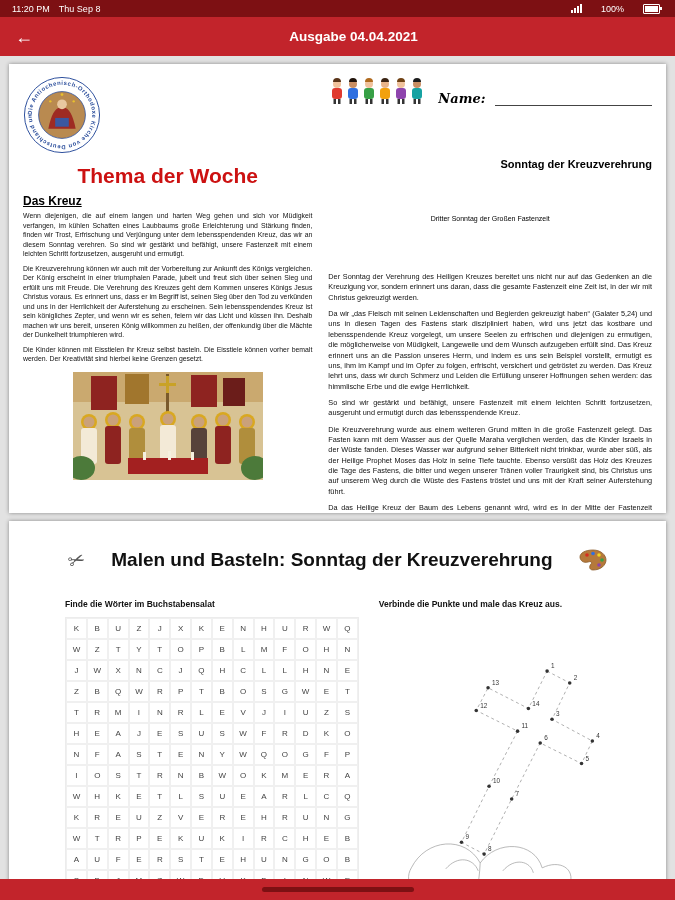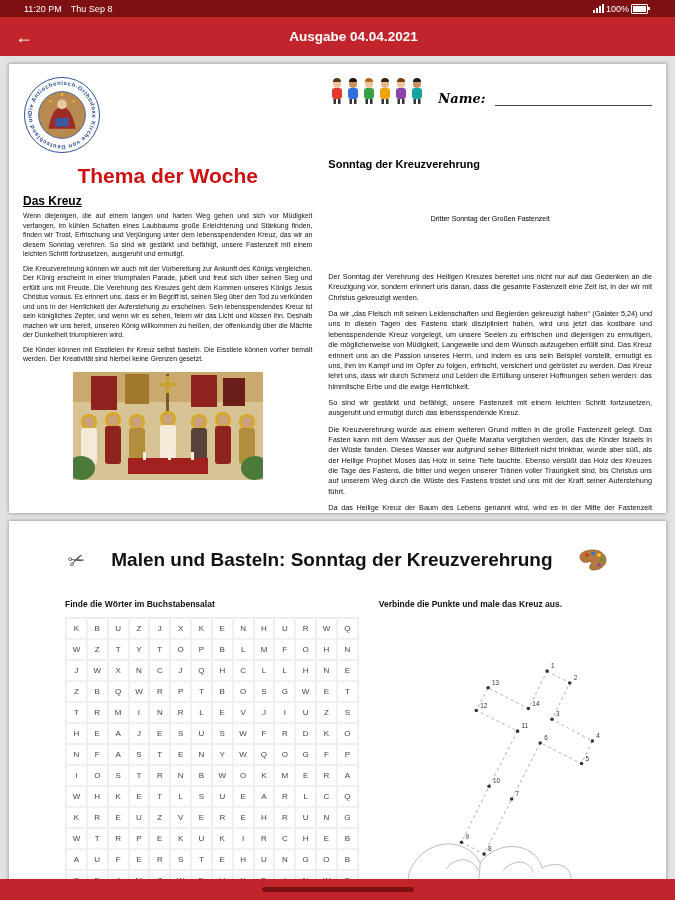--- a/index.html
+++ b/index.html
@@ -3,23 +3,23 @@
 <meta charset="utf-8">
 <style>
   html,body{margin:0;padding:0;}
   body{
     width:675px;height:900px;overflow:hidden;position:relative;
     background:#e2e2e2;font-family:"Liberation Sans",sans-serif;
     -webkit-font-smoothing:antialiased;
   }
   
   .status-bar{height:17px;background:#7d1013;color:#fff;display:flex;align-items:center;
-    justify-content:space-between;padding:0 24px;font-size:9px;}
+    justify-content:space-between;padding:0 12px;font-size:9px;}
   .sb-left{display:flex;gap:9px;align-items:center;}
-  .sb-right{display:flex;gap:2px;align-items:center;}
+  .sb-right{display:flex;gap:19px;align-items:center;}
   .signal{display:flex;align-items:flex-end;gap:1px;height:9px;}
   .signal i{width:2px;background:#fff;display:inline-block;}
   .signal i:nth-child(1){height:3px}.signal i:nth-child(2){height:5px}
   .signal i:nth-child(3){height:7px}.signal i:nth-child(4){height:9px}
   .battery{width:15px;height:8px;border:1px solid #fff;border-radius:1px;position:relative;margin-right:3px;}
   .battery::before{content:"";position:absolute;inset:1px;background:#fff;}
   .battery::after{content:"";position:absolute;right:-3px;top:2px;width:2px;height:3px;background:#fff;}
   
   .app-header{height:39px;background:#c2242b;display:flex;align-items:center;position:relative;color:#fff;}
   .back-button{margin-left:15px;font-size:18px;line-height:1;z-index:2;cursor:pointer;}
@@ -42,21 +42,21 @@
   .mh-date{font-size:6.5px;text-align:right;margin-top:8px;padding-right:8px;}
   .section-title{color:#cc1111;font-size:21px;text-align:center;margin:10px 0 6px;font-weight:bold;}
   .article-title{font-size:12px;font-weight:bold;text-decoration:underline;margin:0 0 3px;}
   .text-block p{font-size:6.9px;line-height:1.38;text-align:justify;margin:0 0 5px;color:#111;}
   .col-right .text-block p{font-size:7.3px;line-height:1.42;margin:0 0 6px;}
   .procession{width:190px;height:108px;align-self:center;margin-top:3px;}
   .name-row{display:flex;align-items:flex-end;gap:10px;}
   .kids{width:100px;height:30px;flex:none;}
   .name-label{font-family:"DejaVu Serif",serif;font-style:italic;font-weight:bold;font-size:13px;}
   .name-line{flex:1;border-bottom:1px solid #444;height:15px;}
-  .right-title{font-size:11px;font-weight:bold;text-align:left;margin:8px 0 1px;}
+  .right-title{font-size:11px;font-weight:bold;text-align:right;margin:8px 0 1px;}
   .right-subtitle{font-size:7px;text-align:center;margin-bottom:6px;}
   
   .page2{min-height:430px;padding:14px 16px;box-sizing:border-box;}
   .p2-title-row{display:flex;align-items:center;justify-content:center;gap:12px;}
   .scissors{font-size:20px;color:#555;transform:rotate(-20deg);display:inline-block;}
   .p2-title{font-size:19px;font-weight:bold;margin:14px;color:#111;}
   .palette{width:28px;height:22px;}
   .p2-body{display:flex;gap:20px;margin-top:14px;}
   .ws-col{width:47%;padding-left:40px;}
   .dots-col{flex:1;}

